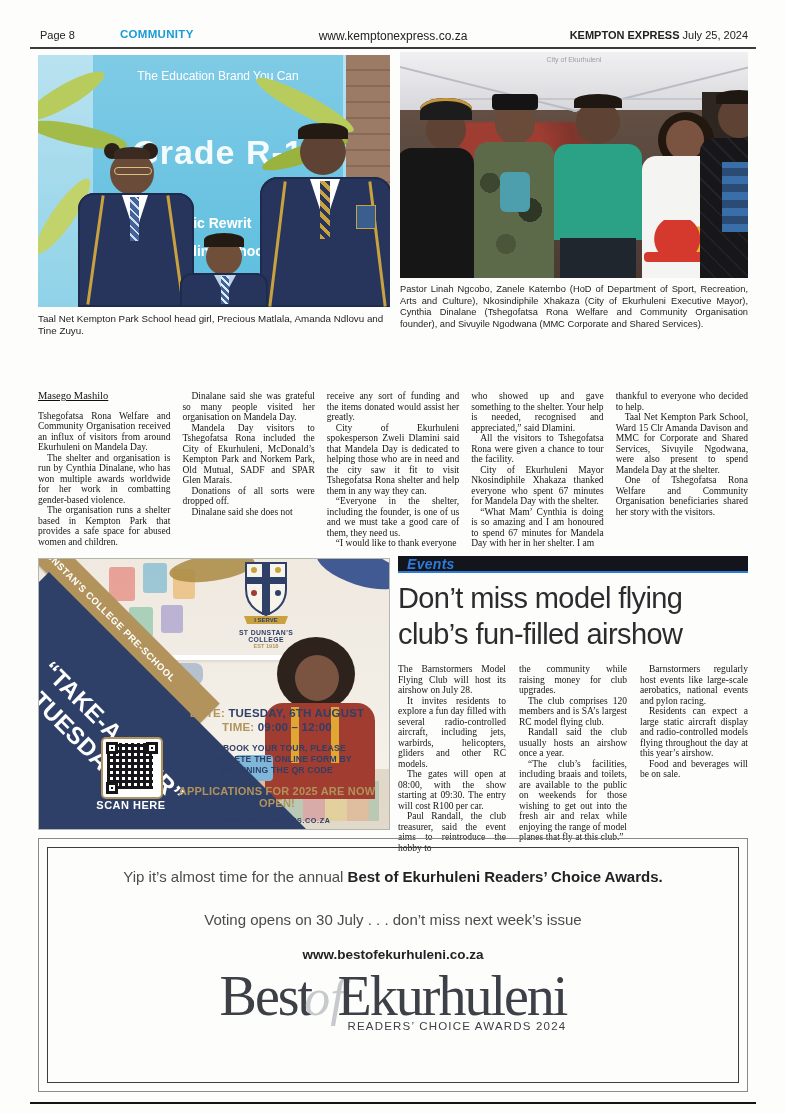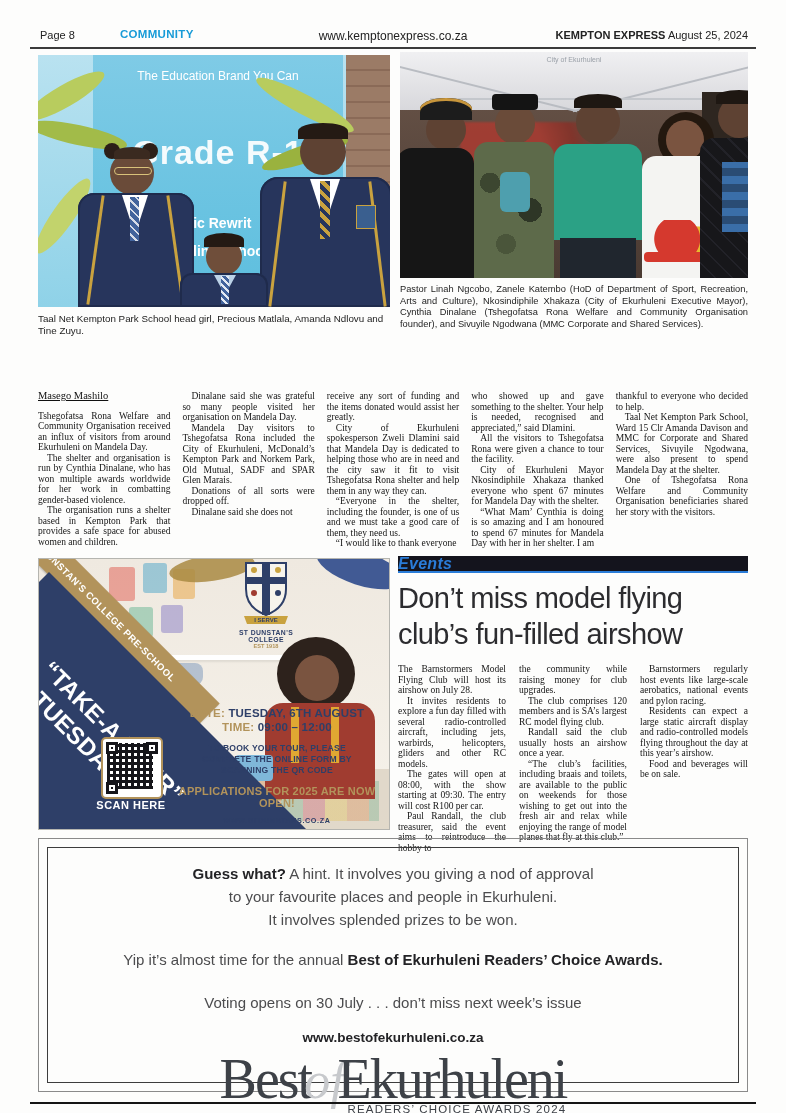--- a/index.html
+++ b/index.html
@@ -17,21 +17,21 @@
   .serifcol p{margin:0;}
   .serifcol p.ind{text-indent:9px;}
   .byline{font-family:"Liberation Serif",serif;font-size:10.5px;text-decoration:underline;margin-bottom:9px;color:#111;}
   .cols{display:flex;gap:12px;}
   .col{flex:1;}
   
   .headline{font-weight:700;font-size:40px;letter-spacing:-2px;white-space:nowrap;color:#1b1b1e;
             transform:scale(0.84,1.22);transform-origin:left top;}
   
   .events-bar{background:#14141d;border-bottom:2px solid #2a7cd8;height:15px;display:flex;align-items:center;}
-  .events-label{color:#2a7cd8;font-size:16px;font-weight:700;font-style:italic;padding-left:0;letter-spacing:.3px;}
+  .events-label{color:#2a7cd8;font-size:14px;font-weight:700;font-style:italic;padding-left:9px;letter-spacing:.3px;}
   .ev-headline{font-size:29px;line-height:36px;letter-spacing:-.6px;color:#2c2c2f;}
   
   .photo{overflow:hidden;background:#cfd8da;}
   .circ{border-radius:50%;}
   
   .sd-navy{color:#2e3f68;}
   .sd-gold{color:#b2935b;}
   .sd-line{font-weight:700;font-size:11.5px;letter-spacing:.2px;}
   .sd-small{font-weight:700;font-size:8.6px;line-height:11px;letter-spacing:.2px;}
   
@@ -49,21 +49,21 @@
 </head>
 <body>
 
 <div class="page">
 
   <div class="abs hdr-txt" style="left:40px;top:29px;">Page 8</div>
   <div class="abs hdr-section" style="left:120px;top:28px;">COMMUNITY</div>
   <div class="abs hdr-txt" style="left:0;right:0;top:29px;text-align:center;font-size:12px;">www.kemptonexpress.co.za</div>
   <div class="abs hdr-txt" style="right:38px;top:29px;">
     <span style="font-weight:600;">KEMPTON EXPRESS</span>
-    <span>August 25, 2024</span>
+    <span>July 25, 2024</span>
   </div>
   <div class="abs hdr-rule" style="left:30px;top:47px;width:726px;"></div>
 
   <div class="abs photo" style="left:38px;top:55px;width:352px;height:252px;background:linear-gradient(#b9e2f0,#8fd2e8);">
 
     <div class="abs" style="left:55px;top:0;width:250px;height:252px;background:linear-gradient(#7fcbe6,#5cbede);"></div>
     <div class="abs" style="left:60px;top:14px;width:240px;text-align:center;color:#fff;font-size:12px;">The Education Brand You Can</div>
     <div class="abs" style="left:60px;top:78px;width:240px;text-align:center;color:#f4fbfd;font-size:34px;font-weight:700;letter-spacing:1px;">Grade R-1</div>
     <div class="abs" style="left:110px;top:160px;color:#fff;font-size:14px;font-weight:700;">
       <span>➤ </span><span>Matric Rewrit</span>
@@ -296,25 +296,20 @@
             <p class="ind">Barnstormers regularly host events like large-scale aerobatics, national events and pylon racing.</p>
             <p class="ind">Residents can expect a large static aircraft display and radio-controlled models flying throughout the day at this year’s airshow.</p>
             <p class="ind">Food and beverages will be on sale.</p>
           </div>
       </div>
     </div>
   </div>
 
   <div class="abs" style="left:38px;top:838px;width:710px;height:254px;border:1px solid #8a8a8a;box-sizing:border-box;">
     <div class="abs" style="left:8px;top:8px;right:8px;bottom:8px;border:1.5px solid #3d3d3d;text-align:center;">
-      <div class="bo-body" style="margin-top:14px;">
-        <div><span class="bo-bold">Guess what?</span><span> A hint. It involves you giving a nod of approval</span></div>
-        <div>to your favourite places and people in Ekurhuleni.</div>
-        <div>It involves splended prizes to be won.</div>
-      </div>
       <div class="bo-body" style="margin-top:17px;">
         <span>Yip it’s almost time for the annual </span><span class="bo-bold">Best of Ekurhuleni Readers’ Choice Awards.</span>
       </div>
       <div class="bo-body" style="margin-top:20px;">Voting opens on 30 July . . . don’t miss next week’s issue</div>
       <div class="bo-bold" style="margin-top:16px;font-size:13.5px;">www.bestofekurhuleni.co.za</div>
       <div style="display:inline-block;margin-top:2px;">
         <span class="logo-best">Best</span><span class="logo-of">of</span><span class="logo-best">Ekurhuleni</span>
         <div class="logo-sub">READERS’ CHOICE AWARDS 2024</div>
       </div>
     </div>

